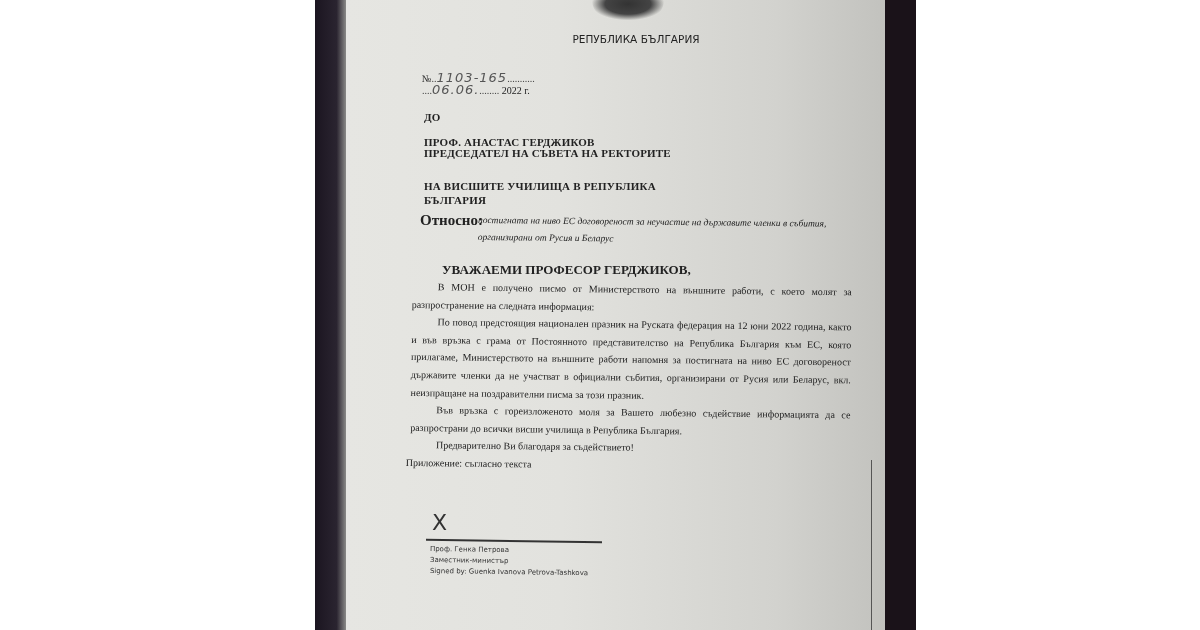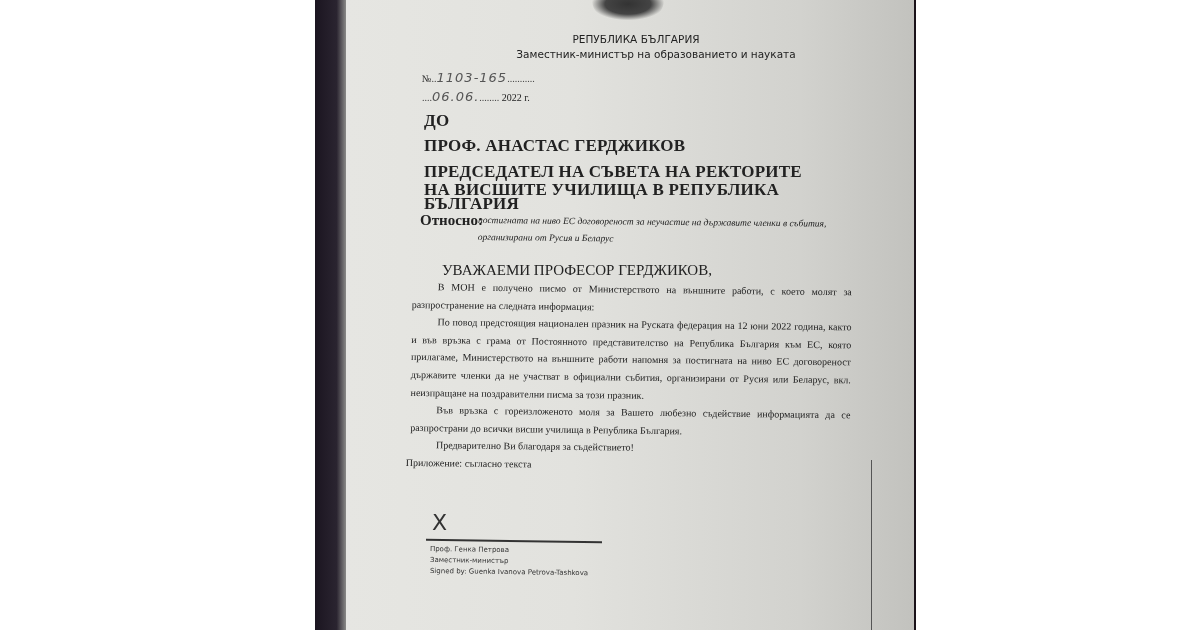--- a/index.html
+++ b/index.html
@@ -3,67 +3,65 @@
 <meta charset="utf-8">
 <style>
   html, body { margin:0; padding:0; }
   body { width:1200px; height:630px; background:#ffffff; position:relative; overflow:hidden; }
   .photo { position:absolute; left:315px; top:0; width:601px; height:630px; background:#1a1219; overflow:hidden; }
   .paper {
     position:absolute; left:31px; top:0; width:539px; height:630px;
     background:linear-gradient(90deg,#e6e6e2 0%,#e2e2de 40%,#d2d2ce 80%,#c2c2be 100%);
     clip-path:polygon(0 0,100% 0,100% 100%,-16px 100%);
     color:#222;
-    padding-left:29px;
   }
   .left-shade { position:absolute; left:0; top:0; width:31px; height:630px;
     background:linear-gradient(90deg,#1b1520,#2a2430 70%,#8a8a88 100%); }
   .crest { position:absolute; left:246px; top:0; width:72px; height:20px;
     background:radial-gradient(ellipse at 50% 20%,#333 0%,#444 45%,rgba(60,60,60,0) 72%); border-radius:0 0 40px 40px; }
   .hdr1 { position:absolute; left:130px; top:33px; width:320px; text-align:center;
     font-family:"DejaVu Sans", sans-serif; font-size:10.5px; color:#222; }
   .hdr2 { position:absolute; left:130px; top:48px; width:360px; text-align:center;
     font-family:"DejaVu Sans", sans-serif; font-size:10.5px; color:#222; }
   .serif { font-family:"Liberation Serif", serif; }
   .num { position:absolute; left:76px; top:70px; font-size:10px; }
   .num .hw, .date .hw { font-family:"DejaVu Sans", sans-serif; font-style:italic; font-size:13px; color:#555; letter-spacing:1px; }
-  .date { position:absolute; left:76px; top:89px; font-size:10px; }
+  .date { position:absolute; left:76px; top:82px; font-size:10px; }
   .dots { color:#444; letter-spacing:0px; }
-  .addr { position:absolute; left:78px; font-weight:bold; font-size:17px; letter-spacing:0.2px; }
+  .addr { position:absolute; left:78px; font-weight:bold; font-size:11px; letter-spacing:0.2px; }
   .subj-label { position:absolute; left:74px; top:212px; font-weight:bold; font-size:15px; }
   .subj { position:absolute; left:132px; top:212px; width:380px; font-style:italic; font-size:9.5px; line-height:17px; transform:rotate(0.6deg); transform-origin:left top; }
-  .greet { position:absolute; left:96px; top:262px; font-weight:normal; font-size:15px; }
+  .greet { position:absolute; left:96px; top:262px; font-weight:bold; font-size:13px; }
   .body { position:absolute; left:66px; width:440px; font-size:10px; line-height:17.6px; text-align:justify; transform:rotate(0.7deg); transform-origin:left top; }
   .body p { margin:0; }
   .ind { text-indent:26px; }
   .sig-x { position:absolute; left:86px; top:510px; font-family:"DejaVu Sans", sans-serif; font-size:22px; color:#333; }
   .sig-line { position:absolute; left:80px; top:540px; width:176px; height:2px; background:#333; transform:rotate(0.8deg); }
   .sig-t { position:absolute; left:84px; font-family:"DejaVu Sans", sans-serif; font-size:7px; color:#333; transform:rotate(0.8deg); transform-origin:left top; }
   .margin-line { position:absolute; left:525px; top:460px; width:1px; height:170px; background:#555; }
 </style>
 </head>
 <body>
 
 <div class="photo">
   <div class="left-shade"></div>
   <div class="paper">
     <div class="crest"></div>
     <div class="hdr1">РЕПУБЛИКА БЪЛГАРИЯ</div>
-    <div class="hdr2">Заместник-министър на образованието и науката</div>
 
     <div class="num serif">
       <span>№</span><span class="dots">..</span><span class="hw">1103-165</span><span class="dots">...........</span>
     </div>
     <div class="date serif">
       <span class="dots">....</span><span class="hw">06.06.</span><span class="dots">........ </span><span>2022 г.</span>
     </div>
 
     <div class="addr serif" style="top:111px">ДО</div>
     <div class="addr serif" style="top:136px">ПРОФ. АНАСТАС ГЕРДЖИКОВ</div>
-    <div class="addr serif" style="top:162px">ПРЕДСЕДАТЕЛ НА СЪВЕТА НА РЕКТОРИТЕ</div>
+    <div class="addr serif" style="top:147px">ПРЕДСЕДАТЕЛ НА СЪВЕТА НА РЕКТОРИТЕ</div>
     <div class="addr serif" style="top:180px">НА ВИСШИТЕ УЧИЛИЩА В РЕПУБЛИКА</div>
     <div class="addr serif" style="top:194px">БЪЛГАРИЯ</div>
 
     <div class="subj-label serif">Относно:</div>
     <div class="subj serif">постигната на ниво ЕС договореност за неучастие на държавите членки в събития, организирани от Русия и Беларус</div>
 
     <div class="greet serif">УВАЖАЕМИ ПРОФЕСОР ГЕРДЖИКОВ,</div>
 
     <div class="body serif" style="top:278px">
       <p class="ind">В МОН е получено писмо от Министерството на външните работи, с което молят за разпространение на следната информация:</p>

